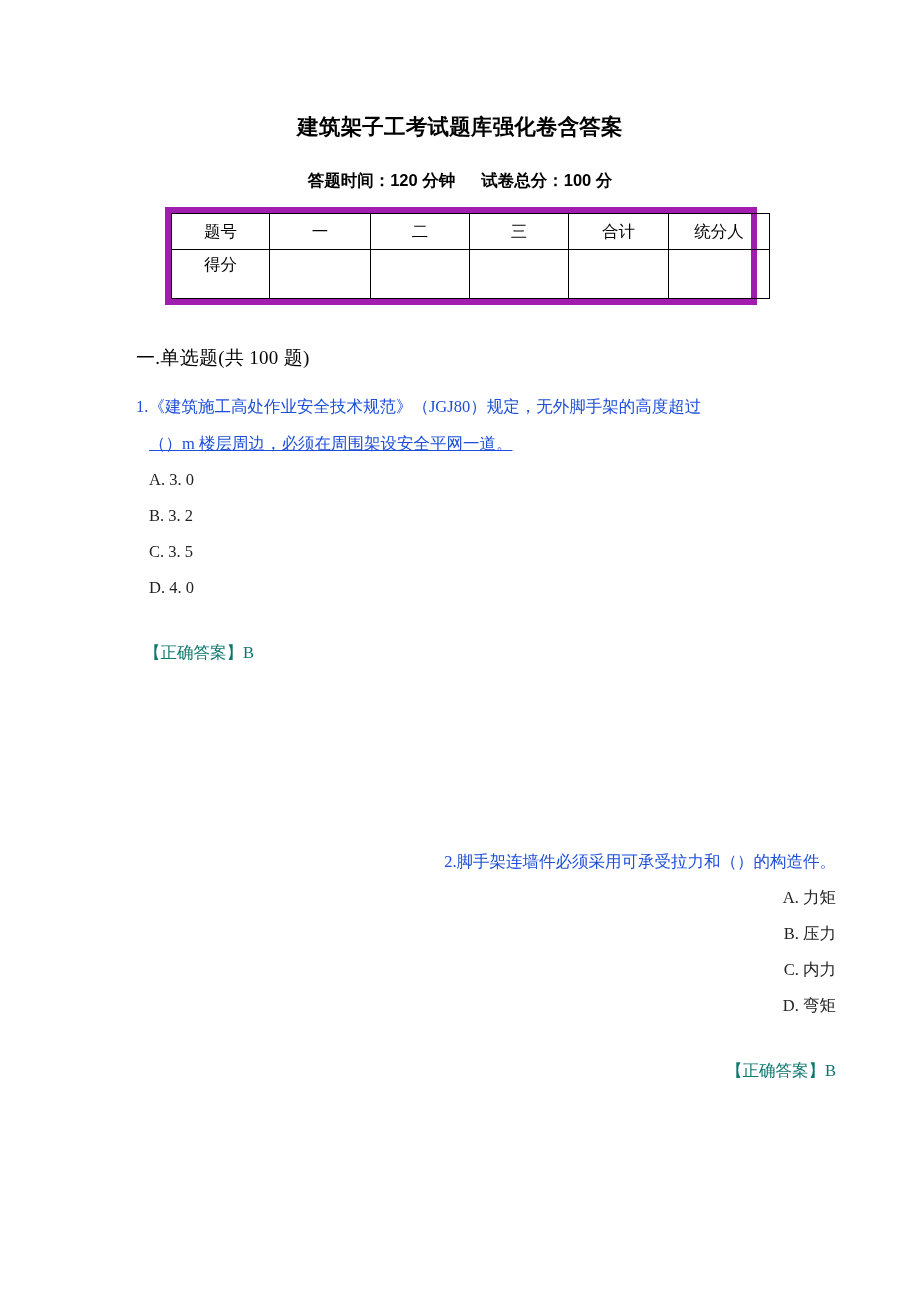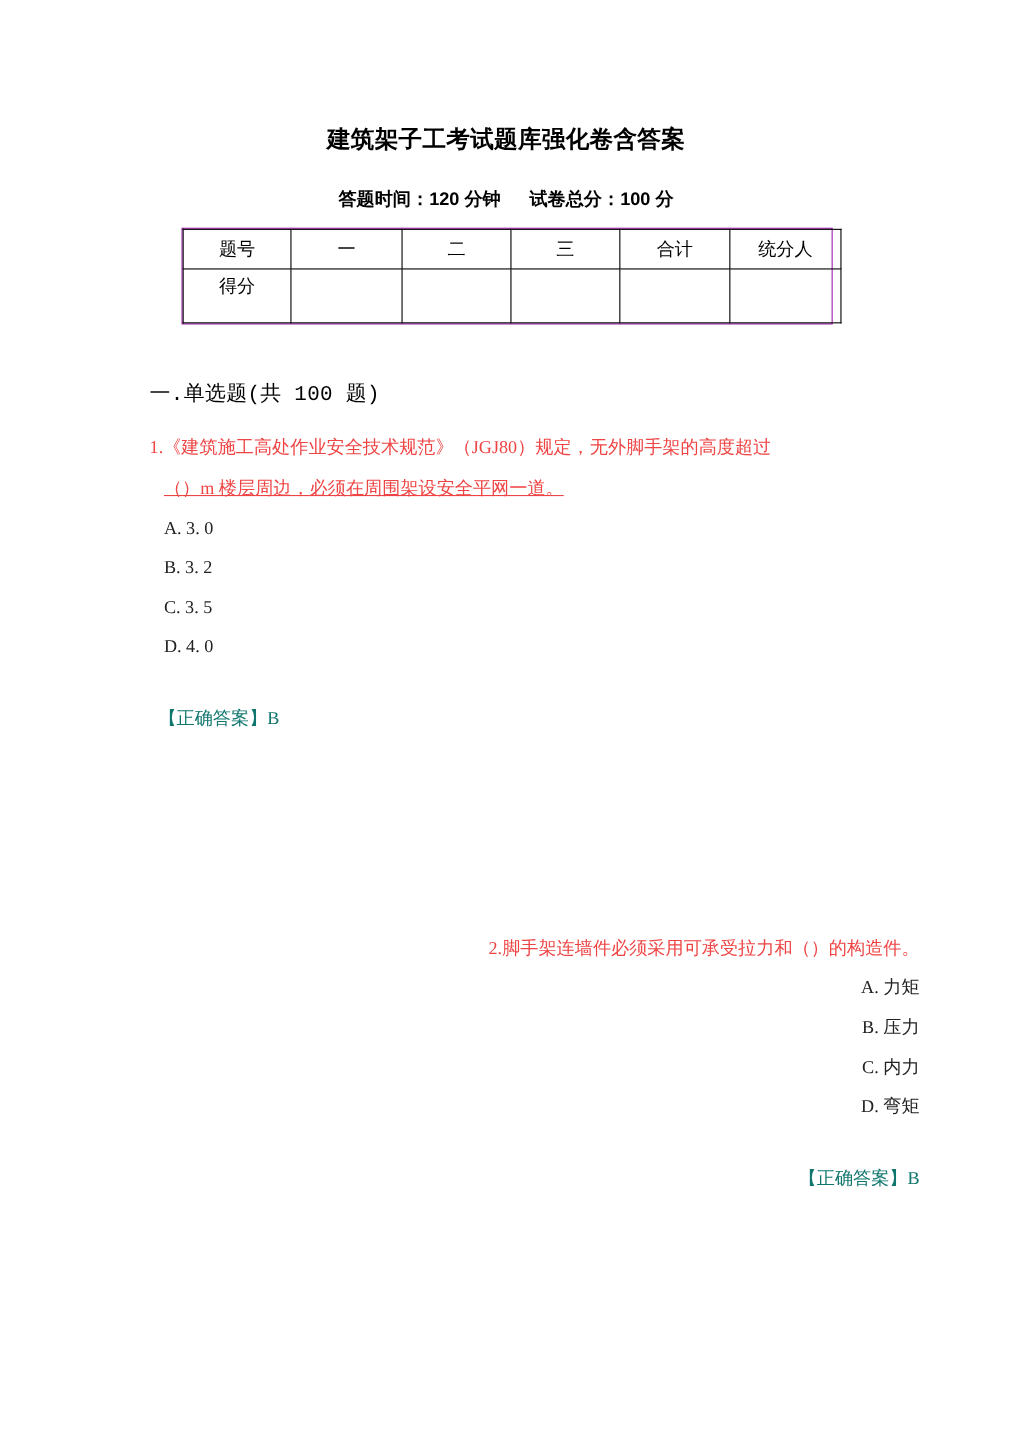--- a/index.html
+++ b/index.html
@@ -50,21 +50,21 @@
     display: inline-block;
     width: 26px;
   }
 
   
   .score-table-wrap {
     position: absolute;
     left: 165px;
     top: 207px;
     width: 592px;
-    border: 1px solid #a21caf;
+    border: 6px solid #a21caf;
     box-sizing: border-box;
   }
   table.score-table {
     border-collapse: collapse;
     width: 100%;
     table-layout: fixed;
   }
   table.score-table td {
     border: 1px solid #000000;
     text-align: center;
@@ -81,36 +81,36 @@
   table.score-table td.c2 { width: 98px; }
   table.score-table td.c3 { width: 98px; }
   table.score-table td.c4 { width: 99px; }
   table.score-table td.c5 { width: 100px; }
 
   
   .section-heading {
     position: absolute;
     left: 136px;
     top: 345px;
-    font-family: Liberation Mono, monospace;
+    font-family: Liberation Serif, serif;
     font-size: 19px;
     color: #000000;
     letter-spacing: 0.3px;
   }
 
   
   .question-block {
     position: absolute;
     left: 136px;
     width: 700px;
   }
   .q-stem {
     font-size: 16.5px;
     line-height: 37px;
-    color: #ef4444;
+    color: #1d4ed8;
     text-indent: 0;
   }
   .q-stem .line2 {
     display: block;
     padding-left: 13px;
     text-decoration: underline;
   }
   .q-option {
     font-size: 16.5px;
     line-height: 36px;

